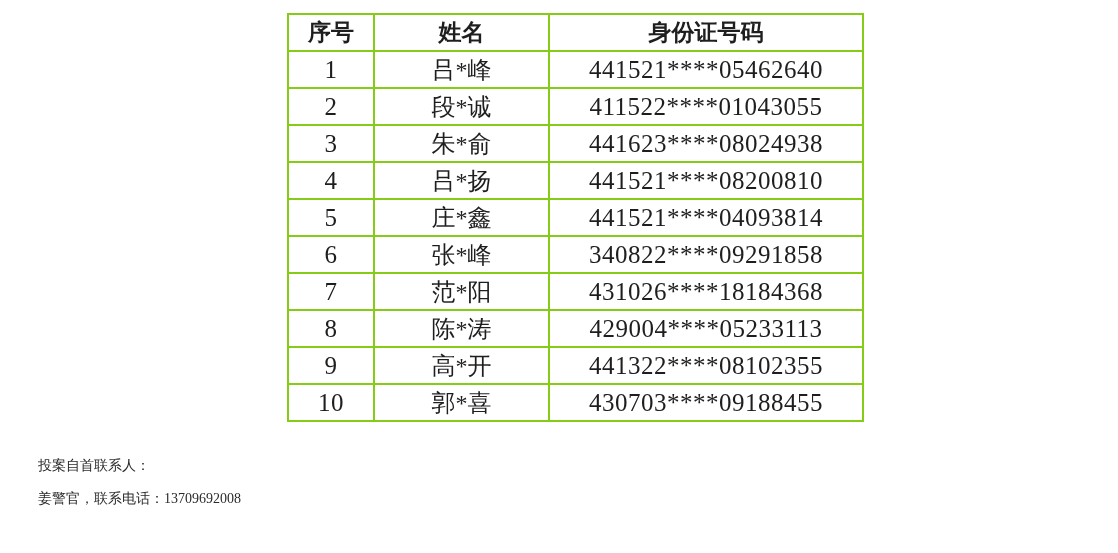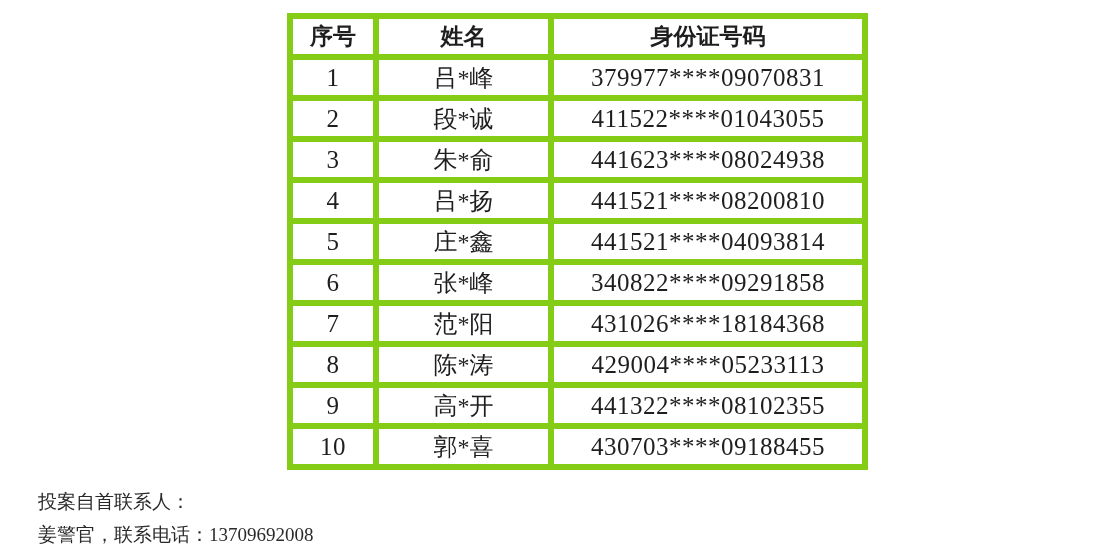--- a/index.html
+++ b/index.html
@@ -24,21 +24,21 @@
     border-collapse: collapse;
     table-layout: fixed;
     font-family: "Liberation Serif", "DejaVu Serif", serif;
     color: #1e1e1e;
   }
   table.id-table col.c-no   { width: 86px;  }
   table.id-table col.c-name { width: 175px; }
   table.id-table col.c-id   { width: 314px; }
   table.id-table th,
   table.id-table td {
-    border: 6px solid #84cc16;
+    border: 2px solid #84cc16;
     height: 35px;
     text-align: center;
     vertical-align: middle;
     padding: 0;
     font-size: 24px;
     font-weight: normal;
     white-space: nowrap;
     overflow: hidden;
   }
   table.id-table th {
@@ -49,25 +49,24 @@
   table.id-table td.no-cell {
     font-size: 25px;
     letter-spacing: 0.5px;
   }
   
   .contact {
     position: absolute;
     left: 38px;
     top: 449px;
     font-family: "Liberation Serif", "DejaVu Serif", serif;
-    font-size: 19px;
+    font-size: 14px;
     color: #2a2a2a;
     line-height: 33px;
     white-space: nowrap;
-    margin-top: 36px;
   }
   
   .notice {
     position: absolute;
     left: 490px;
     top: 492px;
     font-family: "Liberation Sans", "DejaVu Sans", sans-serif;
     font-size: 26px;
     letter-spacing: 1px;
     color: #e6493f;
@@ -89,21 +88,21 @@
       <tr>
         <th>序号</th>
         <th>姓名</th>
         <th>身份证号码</th>
       </tr>
     </thead>
     <tbody>
       <tr>
         <td class="no-cell">1</td>
         <td>吕*峰</td>
-        <td class="id-cell">379977****09070831</td>
+        <td class="id-cell">441521****05462640</td>
       </tr>
       <tr>
         <td class="no-cell">2</td>
         <td>段*诚</td>
         <td class="id-cell">411522****01043055</td>
       </tr>
       <tr>
         <td class="no-cell">3</td>
         <td>朱*俞</td>
         <td class="id-cell">441623****08024938</td>

